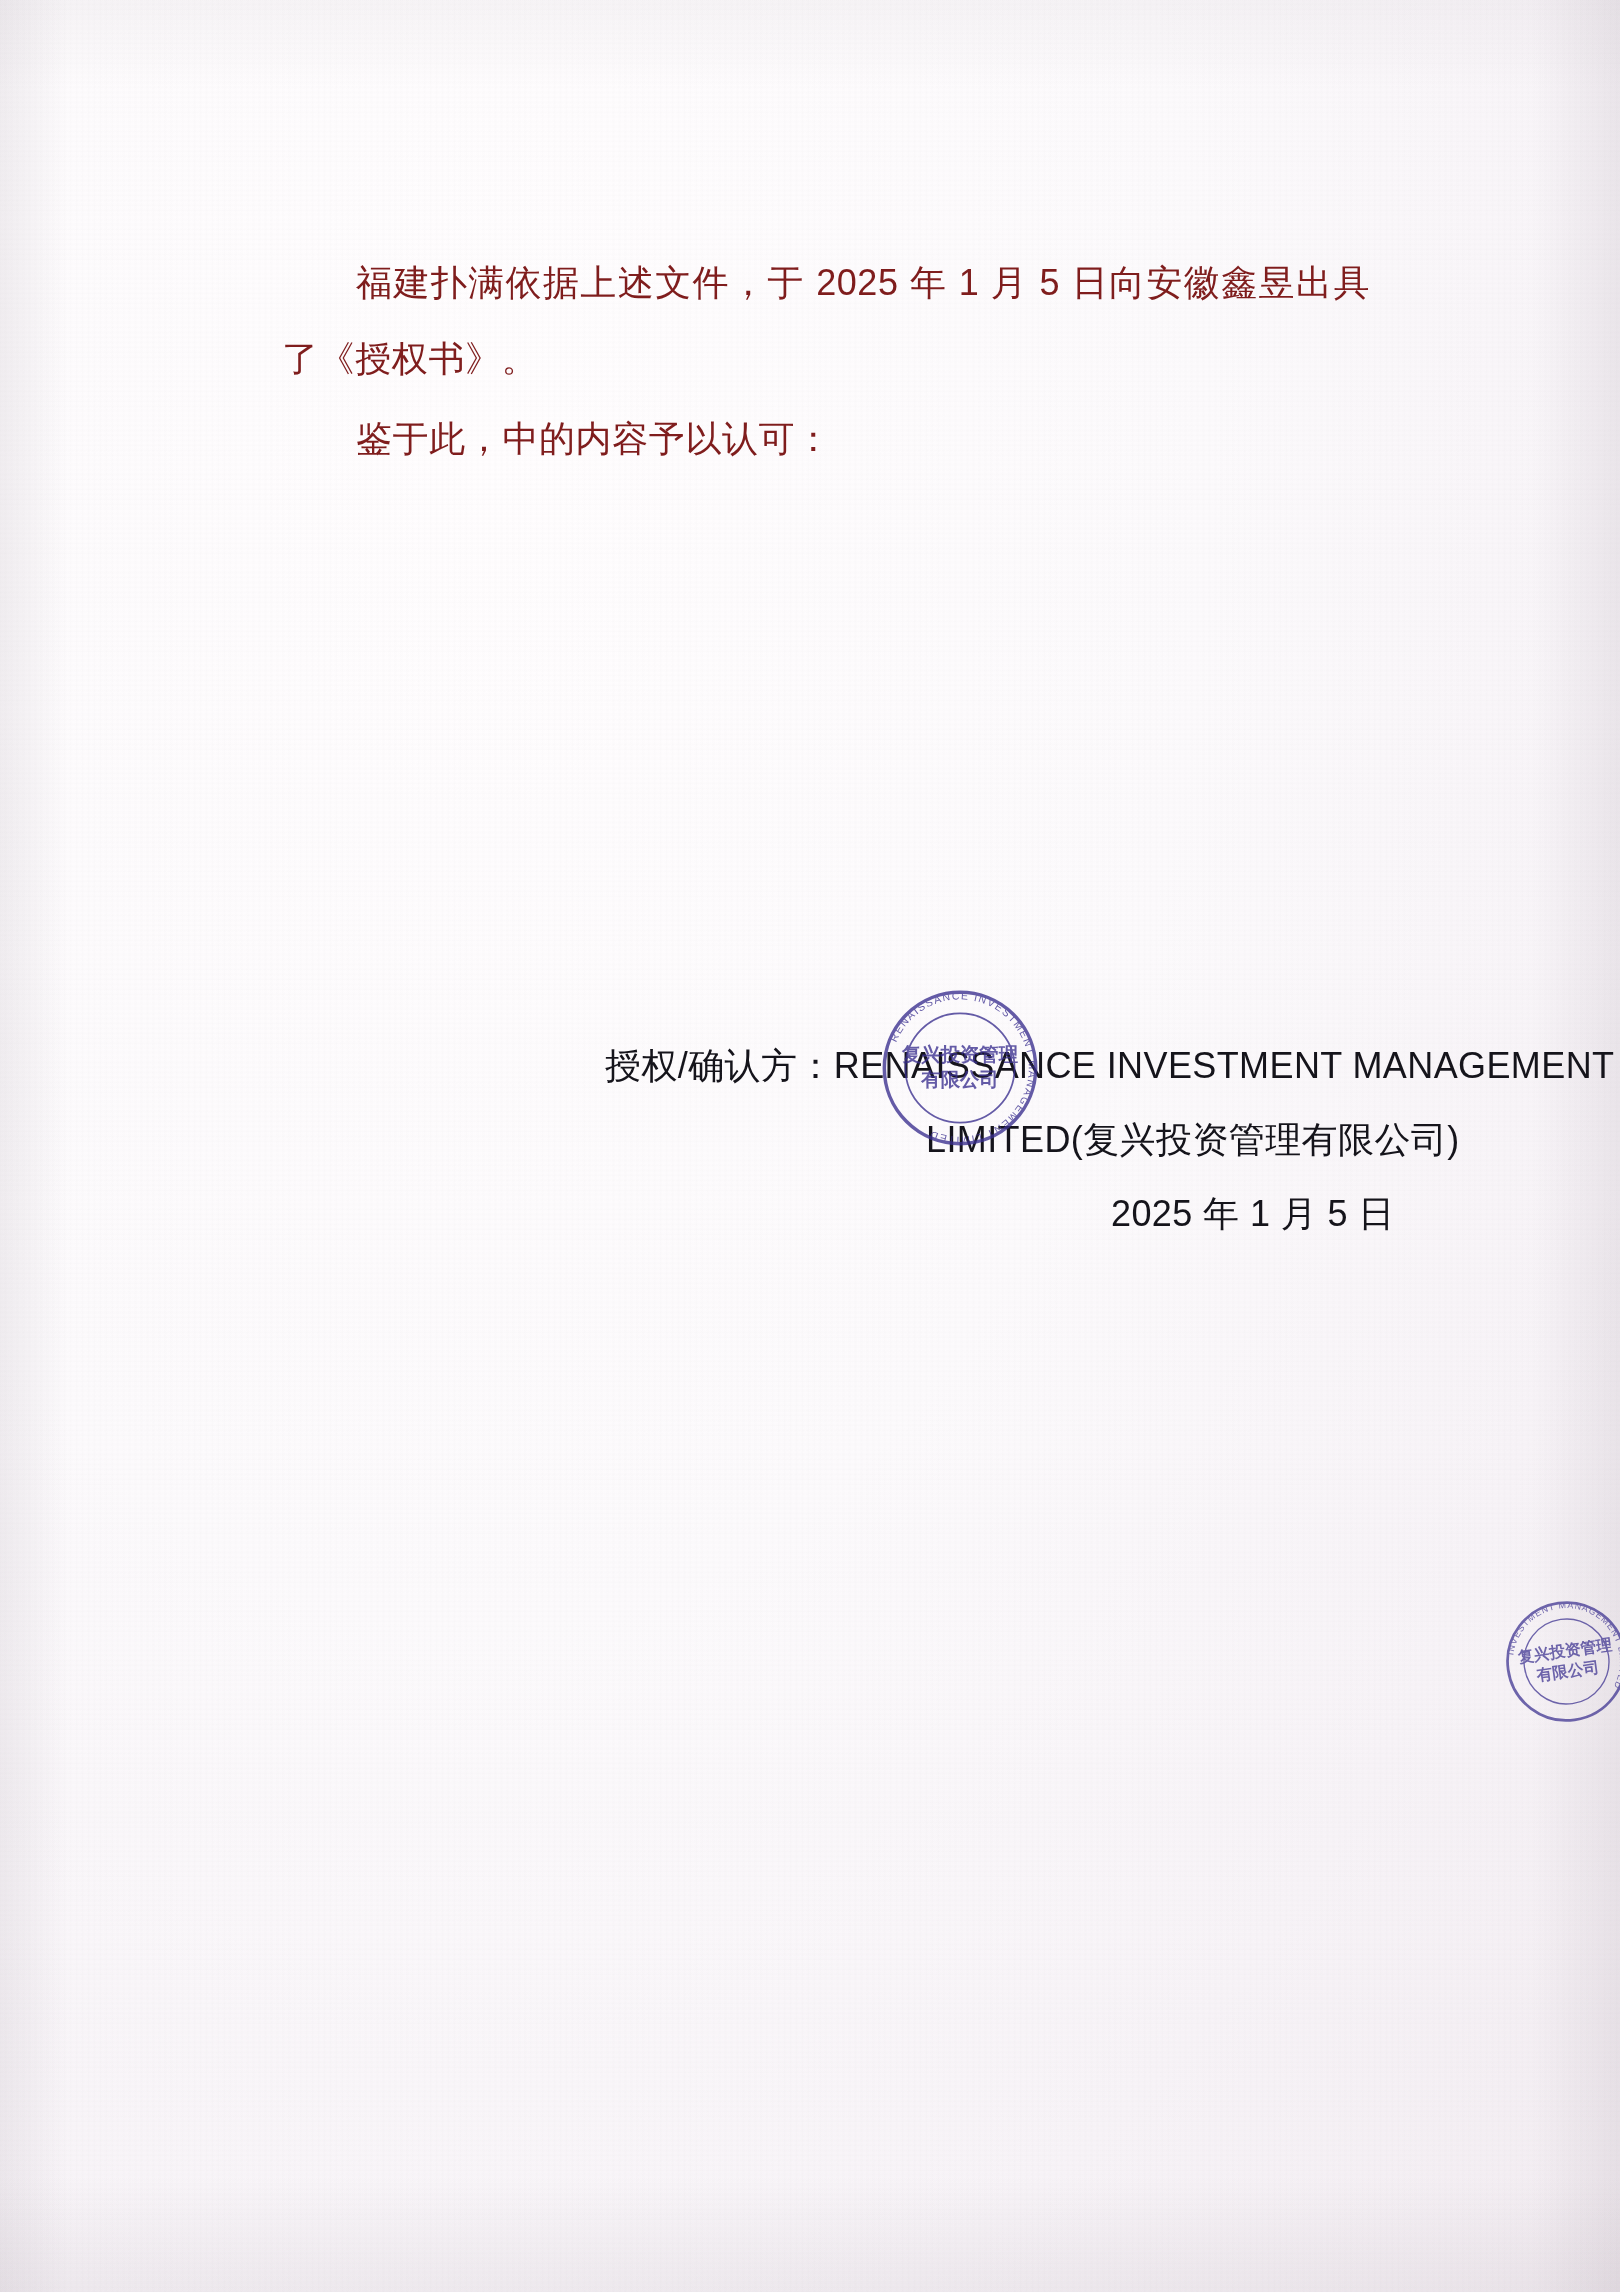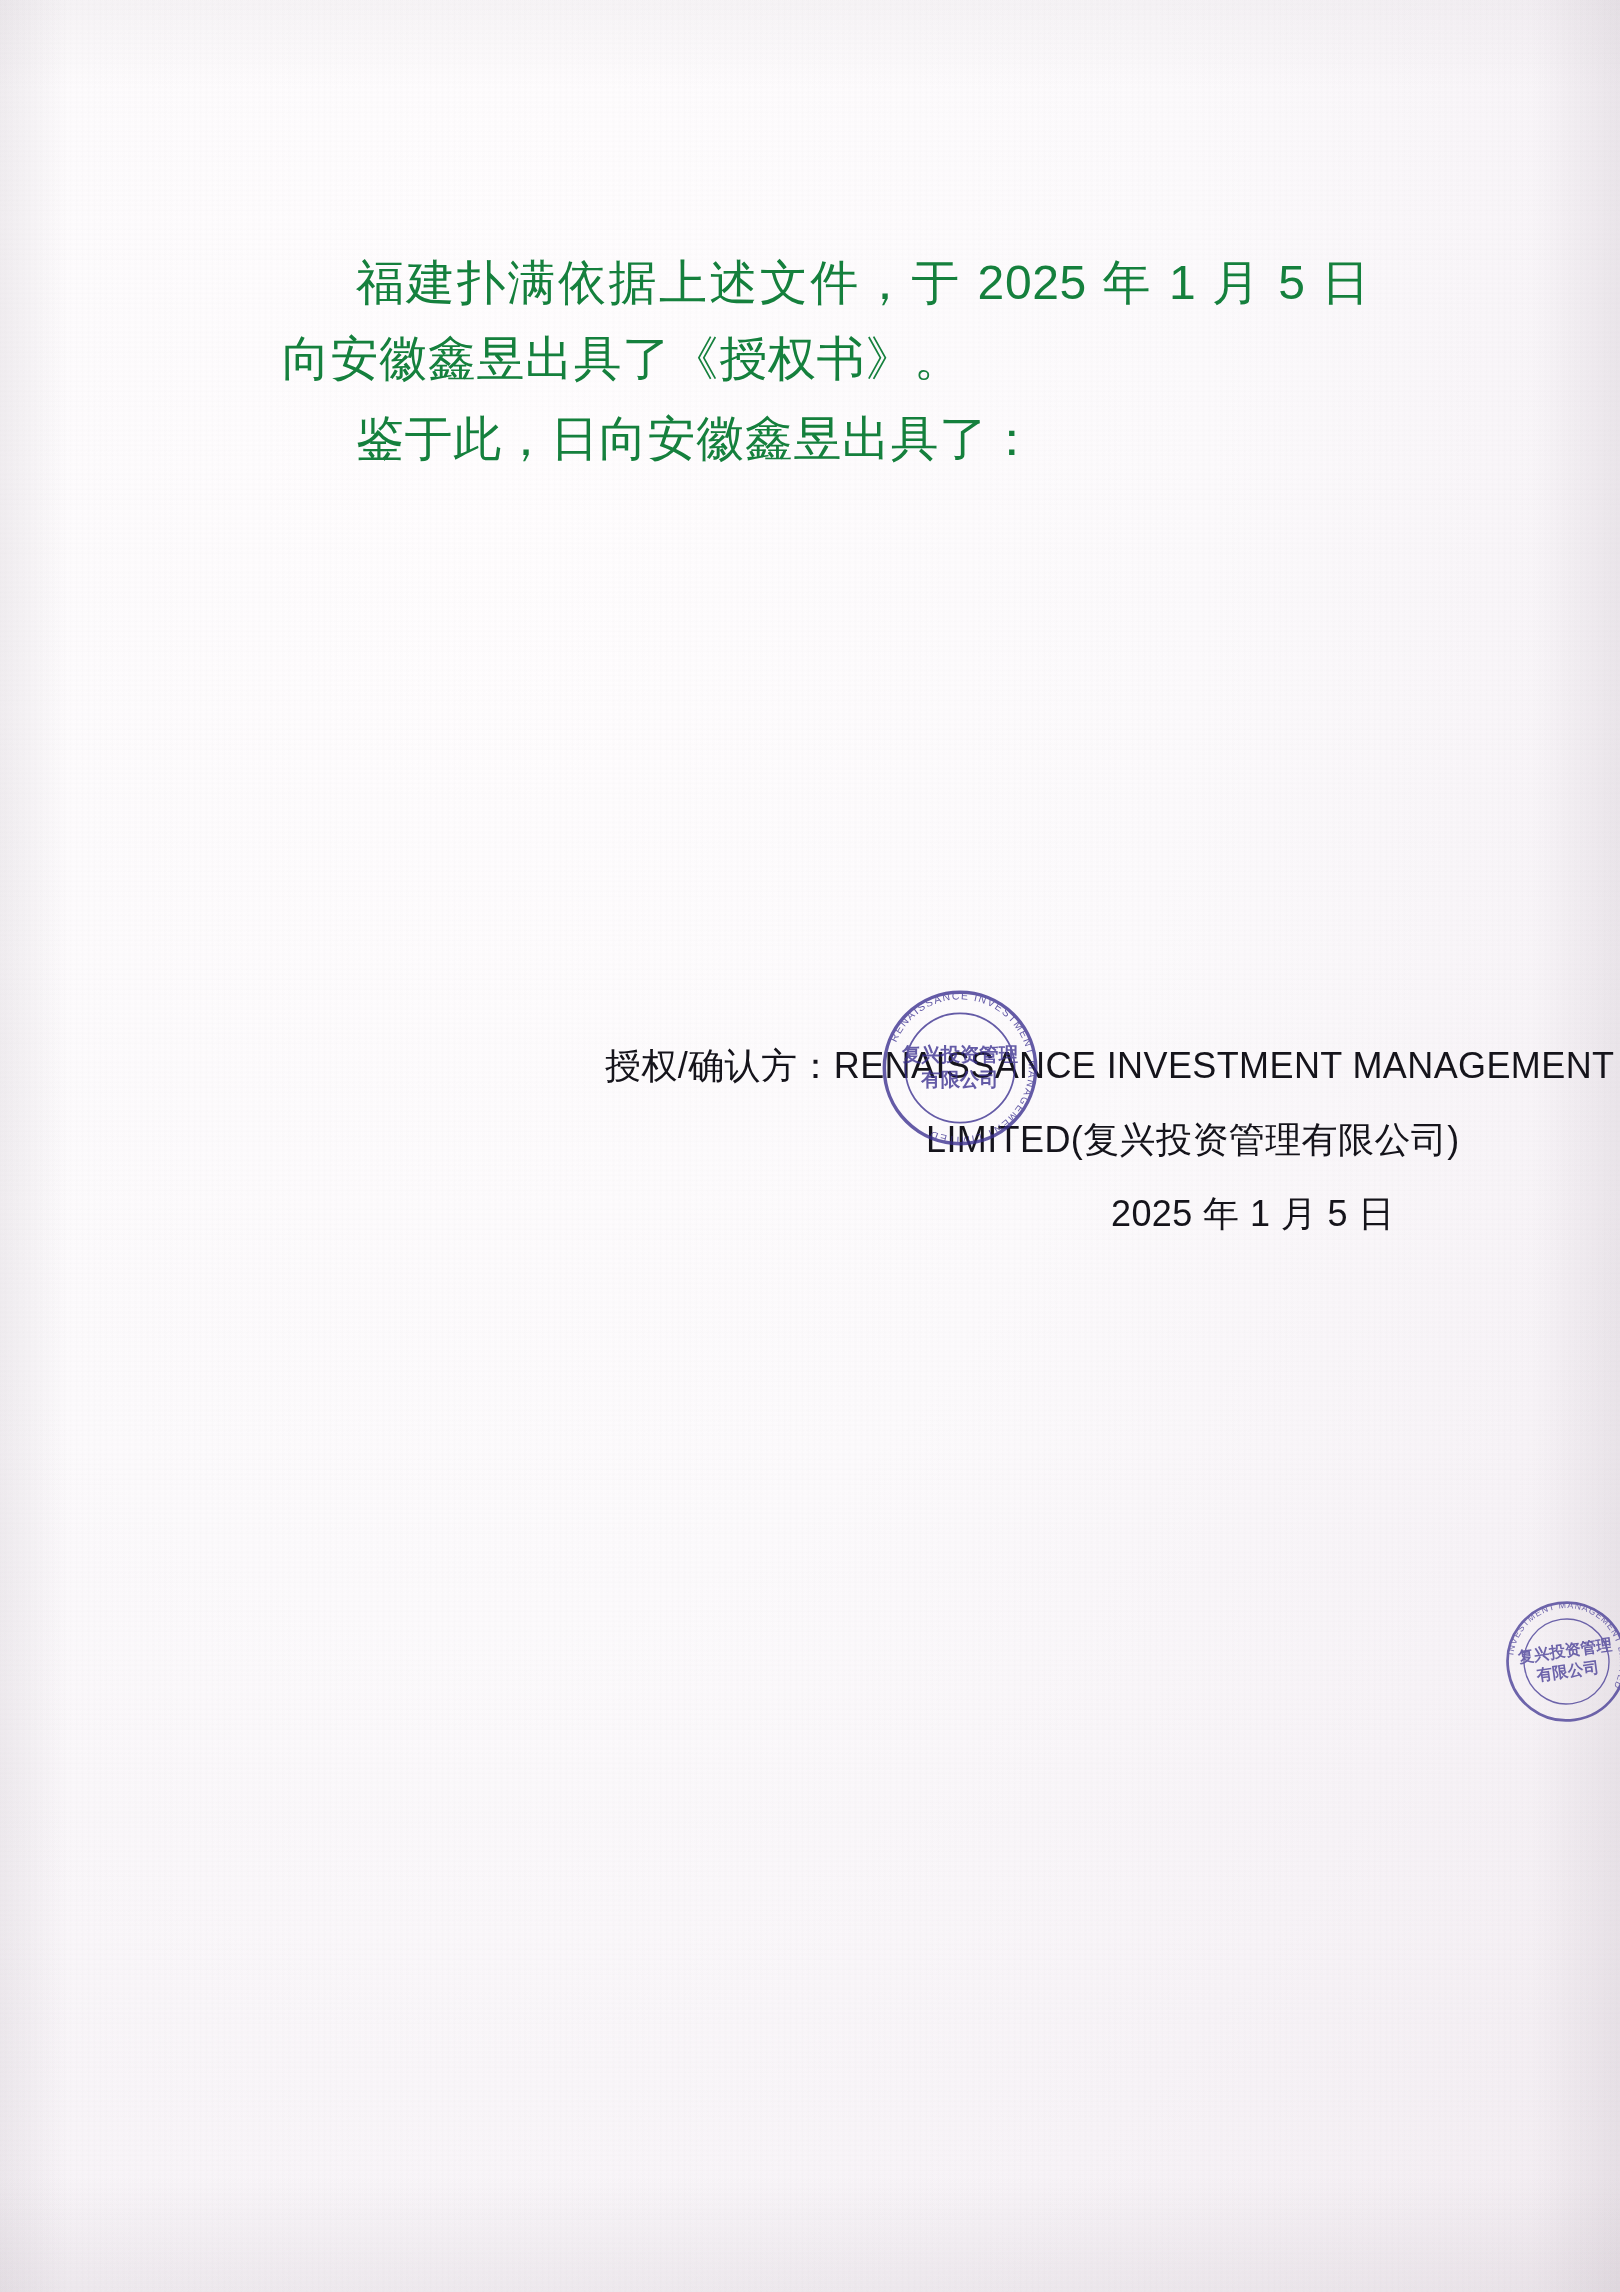--- a/index.html
+++ b/index.html
@@ -68,23 +68,23 @@
   }
 
   .doc-body {
     position: absolute;
     left: 282px;
     top: 245px;
     width: 1088px;
   }
 
   .para {
-    font-size: 48px;
+    font-size: 36px;
     line-height: 76px;
-    color: #15803d;
+    color: #7f1d1d;
     letter-spacing: 0.6px;
     margin: 0 0 0 0;
     text-align: justify;
     font-family: "Liberation Sans", sans-serif;
   }
   .indent {
     text-indent: 74px;
   }
   .gap-sm { margin-top: 3.9px; }
 
@@ -144,21 +144,21 @@
 
 <div class="paper"></div>
 <div class="edge-shade-top"></div>
 <div class="edge-shade-left"></div>
 <div class="edge-shade-right"></div>
 <div class="edge-shade-bottom"></div>
 
 <div class="doc-body">
 
   <p class="para indent">福建扑满依据上述文件，于 2025 年 1 月 5 日向安徽鑫昱出具了《授权书》。</p>
-  <p class="para indent gap-sm">鉴于此，日向安徽鑫昱出具了：</p>
+  <p class="para indent gap-sm">鉴于此，中的内容予以认可：</p>
 
   <div class="sign-block">
     <div class="sign-line right-1">授权/确认方：RENAISSANCE INVESTMENT MANAGEMENT</div>
     <div class="sign-line right-2">LIMITED(复兴投资管理有限公司)</div>
     <div class="sign-line right-3">2025 年 1 月 5 日</div>
   </div>
 
 </div>
 
 <div class="stamp-main">

